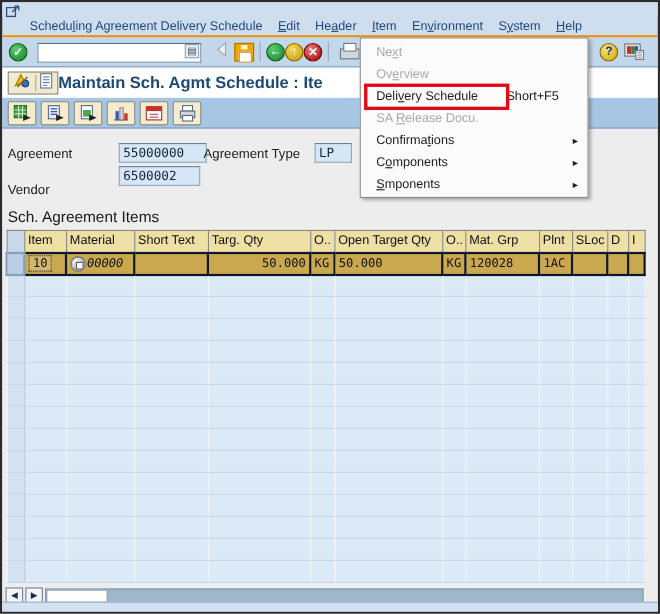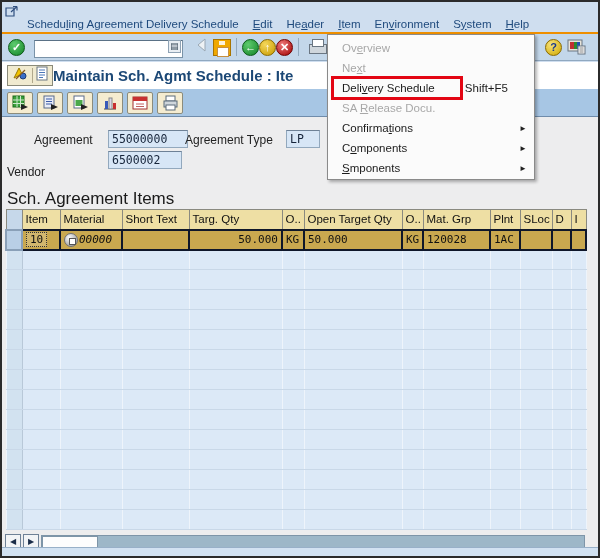--- a/index.html
+++ b/index.html
@@ -59,21 +59,21 @@
     background:var(--appbar-blue,#a7c6e4); border-bottom:1px solid #6f8cab;
     display:flex; align-items:center; gap:4px; padding-left:5px; }
   .app-btn { width:26px; height:22px; background:#f5ecd0; border:1px solid #8c8c7c; border-radius:2px;
     display:flex; align-items:center; justify-content:center; cursor:pointer; }
   
   .main { position:absolute; left:0; top:115px; width:596px; height:439px; background:var(--main-gray,#ededee); }
   .frm-label { position:absolute; font-size:12px; color:#222; }
   .frm-field { position:absolute; height:18px; background:var(--field-bg,#d7e6f6);
     border:1px solid #92a8bd; border-top-color:#6e8196;
     font-family:"DejaVu Sans Mono", monospace; font-size:11.5px; color:#16243a; padding:1px 3px; }
-  .items-label { position:absolute; left:5px; top:72px; font-size:17px; color:#1a1a1a; }
+  .items-label { position:absolute; left:5px; top:72px; font-size:14px; color:#1a1a1a; }
   
   .grid-wrap { position:absolute; left:3px; top:92px; }
   table.grid { border-collapse:collapse; table-layout:fixed; width:580px; border:1px solid #5a6a7a; }
   table.grid th { background:var(--table-header-bg,#eedfa4); border:1px solid #8a8a80;
     font-size:11.5px; font-weight:normal; text-align:left; padding:2px 3px; height:20px;
     overflow:hidden; white-space:nowrap; color:#111; }
   table.grid th.sel-col, table.grid td.sel-col { background:#c6d8ea; }
   table.grid td { height:20px; padding:1px 3px; font-family:"DejaVu Sans Mono", monospace; font-size:11px; color:#111;
     overflow:hidden; white-space:nowrap; }
   tr.data-row td { background:var(--row-selected,#c9a84f); border:2px solid #0f172a; }
@@ -233,21 +233,21 @@
     <div class="app-btn">
       <svg width="17" height="16" viewBox="0 0 17 16">
         <rect x="4" y="1" width="9" height="5" fill="#fff" stroke="#5a6a7a"></rect>
         <rect x="2" y="6" width="13" height="6" fill="#cfd6dc" stroke="#5a6a7a"></rect>
         <rect x="4" y="10" width="9" height="5" fill="#fff" stroke="#5a6a7a"></rect>
       </svg>
     </div>
   </div>
 
   <div class="main">
-    <div class="frm-label" style="left:5px; top:16px;margin-left:27px;">Agreement</div>
+    <div class="frm-label" style="left:5px; top:16px;">Agreement</div>
     <div class="frm-field" style="left:106px; top:13px; width:80px;">55000000</div>
     <div class="frm-label" style="left:183px; top:16px;">Agreement Type</div>
     <div class="frm-field" style="left:284px; top:13px; width:34px;">LP</div>
     <div class="frm-label" style="left:5px; top:37px;margin-top:11px;">Vendor</div>
     <div class="frm-field" style="left:106px; top:34px; width:74px;">6500002</div>
 
     <div class="items-label">Sch. Agreement Items</div>
 
     <div class="grid-wrap">
       <table class="grid">
@@ -539,32 +539,32 @@
       <div class="hs-track">
         <div class="hs-thumb"></div>
       </div>
     </div>
 
     <div class="status-bar"></div>
   </div>
 
   <div class="ctx-menu">
     <div class="menu-item disabled">
+      <span class="mi-label"><span>Ne</span><span class="u">x</span><span>t</span></span>
+      <span class="mi-shortcut"></span>
+
+    </div>
+    <div class="menu-item disabled">
       <span class="mi-label"><span>Ov</span><span class="u">e</span><span>rview</span></span>
       <span class="mi-shortcut"></span>
 
     </div>
-    <div class="menu-item disabled">
-      <span class="mi-label"><span>Ne</span><span class="u">x</span><span>t</span></span>
-      <span class="mi-shortcut"></span>
-
-    </div>
     <div class="menu-item highlighted">
       <span class="mi-label"><span>Deli</span><span class="u">v</span><span>ery Schedule</span></span>
-      <span class="mi-shortcut">Shift+F5</span>
+      <span class="mi-shortcut">Short+F5</span>
 
     </div>
     <div class="menu-item disabled">
       <span class="mi-label"><span>SA </span><span class="u">R</span><span>elease Docu.</span></span>
       <span class="mi-shortcut"></span>
 
     </div>
     <div class="menu-item">
       <span class="mi-label"><span>Confirma</span><span class="u">t</span><span>ions</span></span>
       <span class="mi-shortcut"></span>

